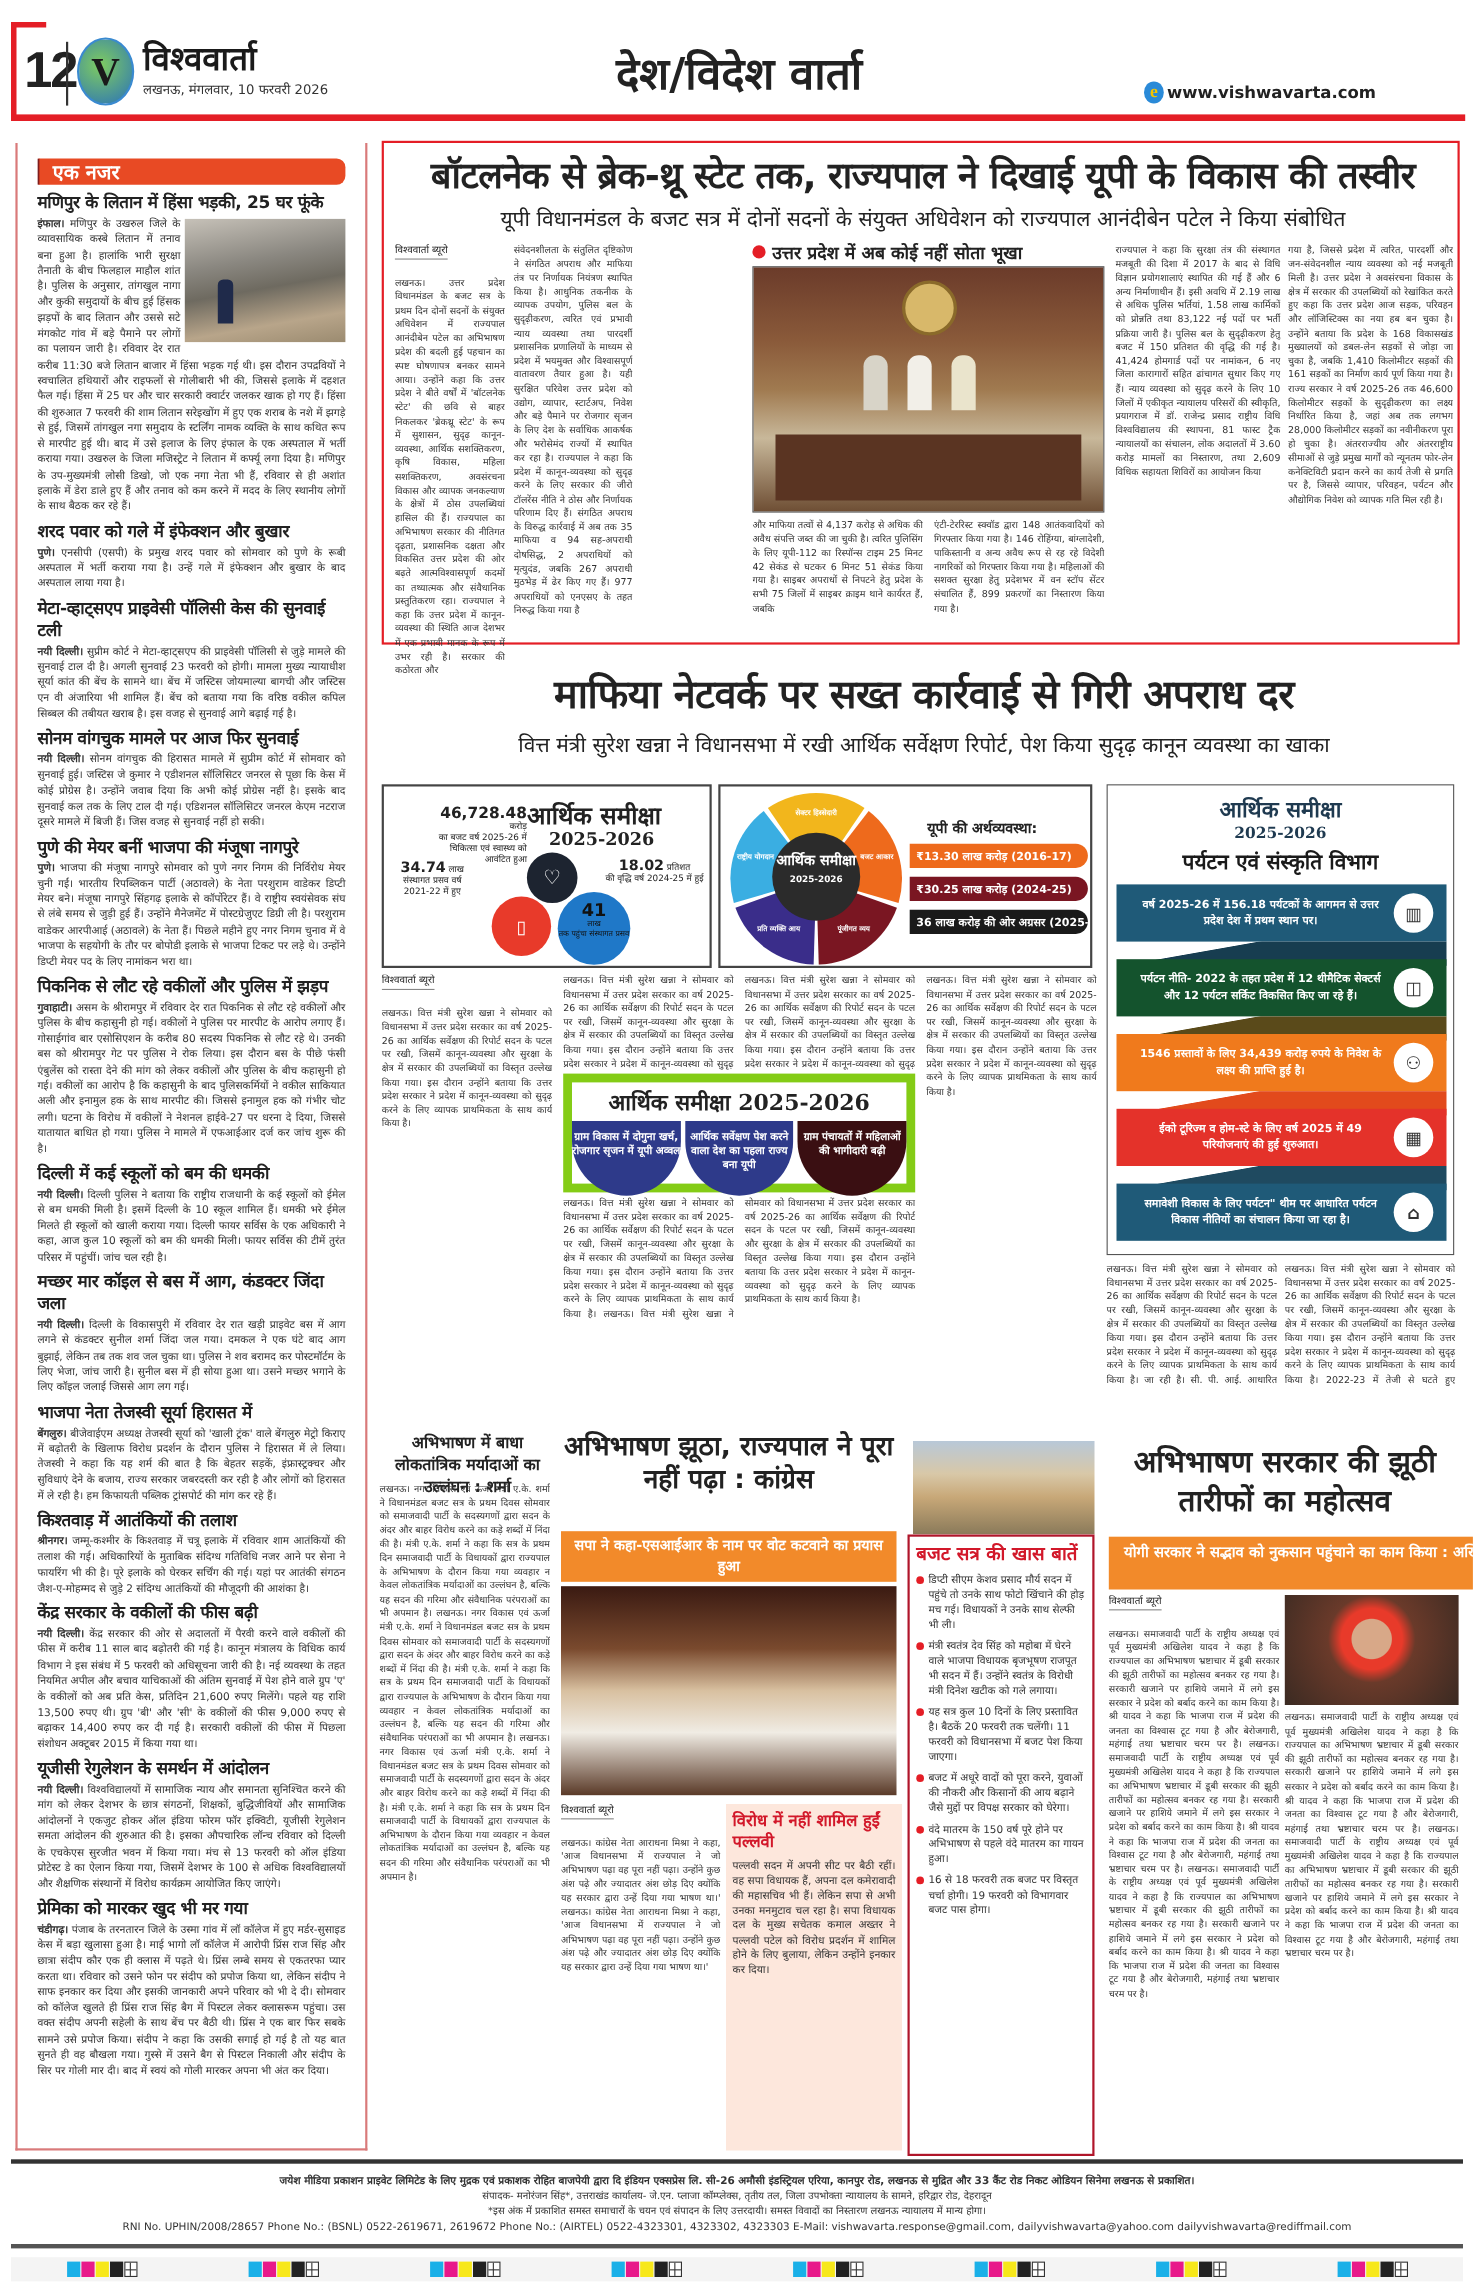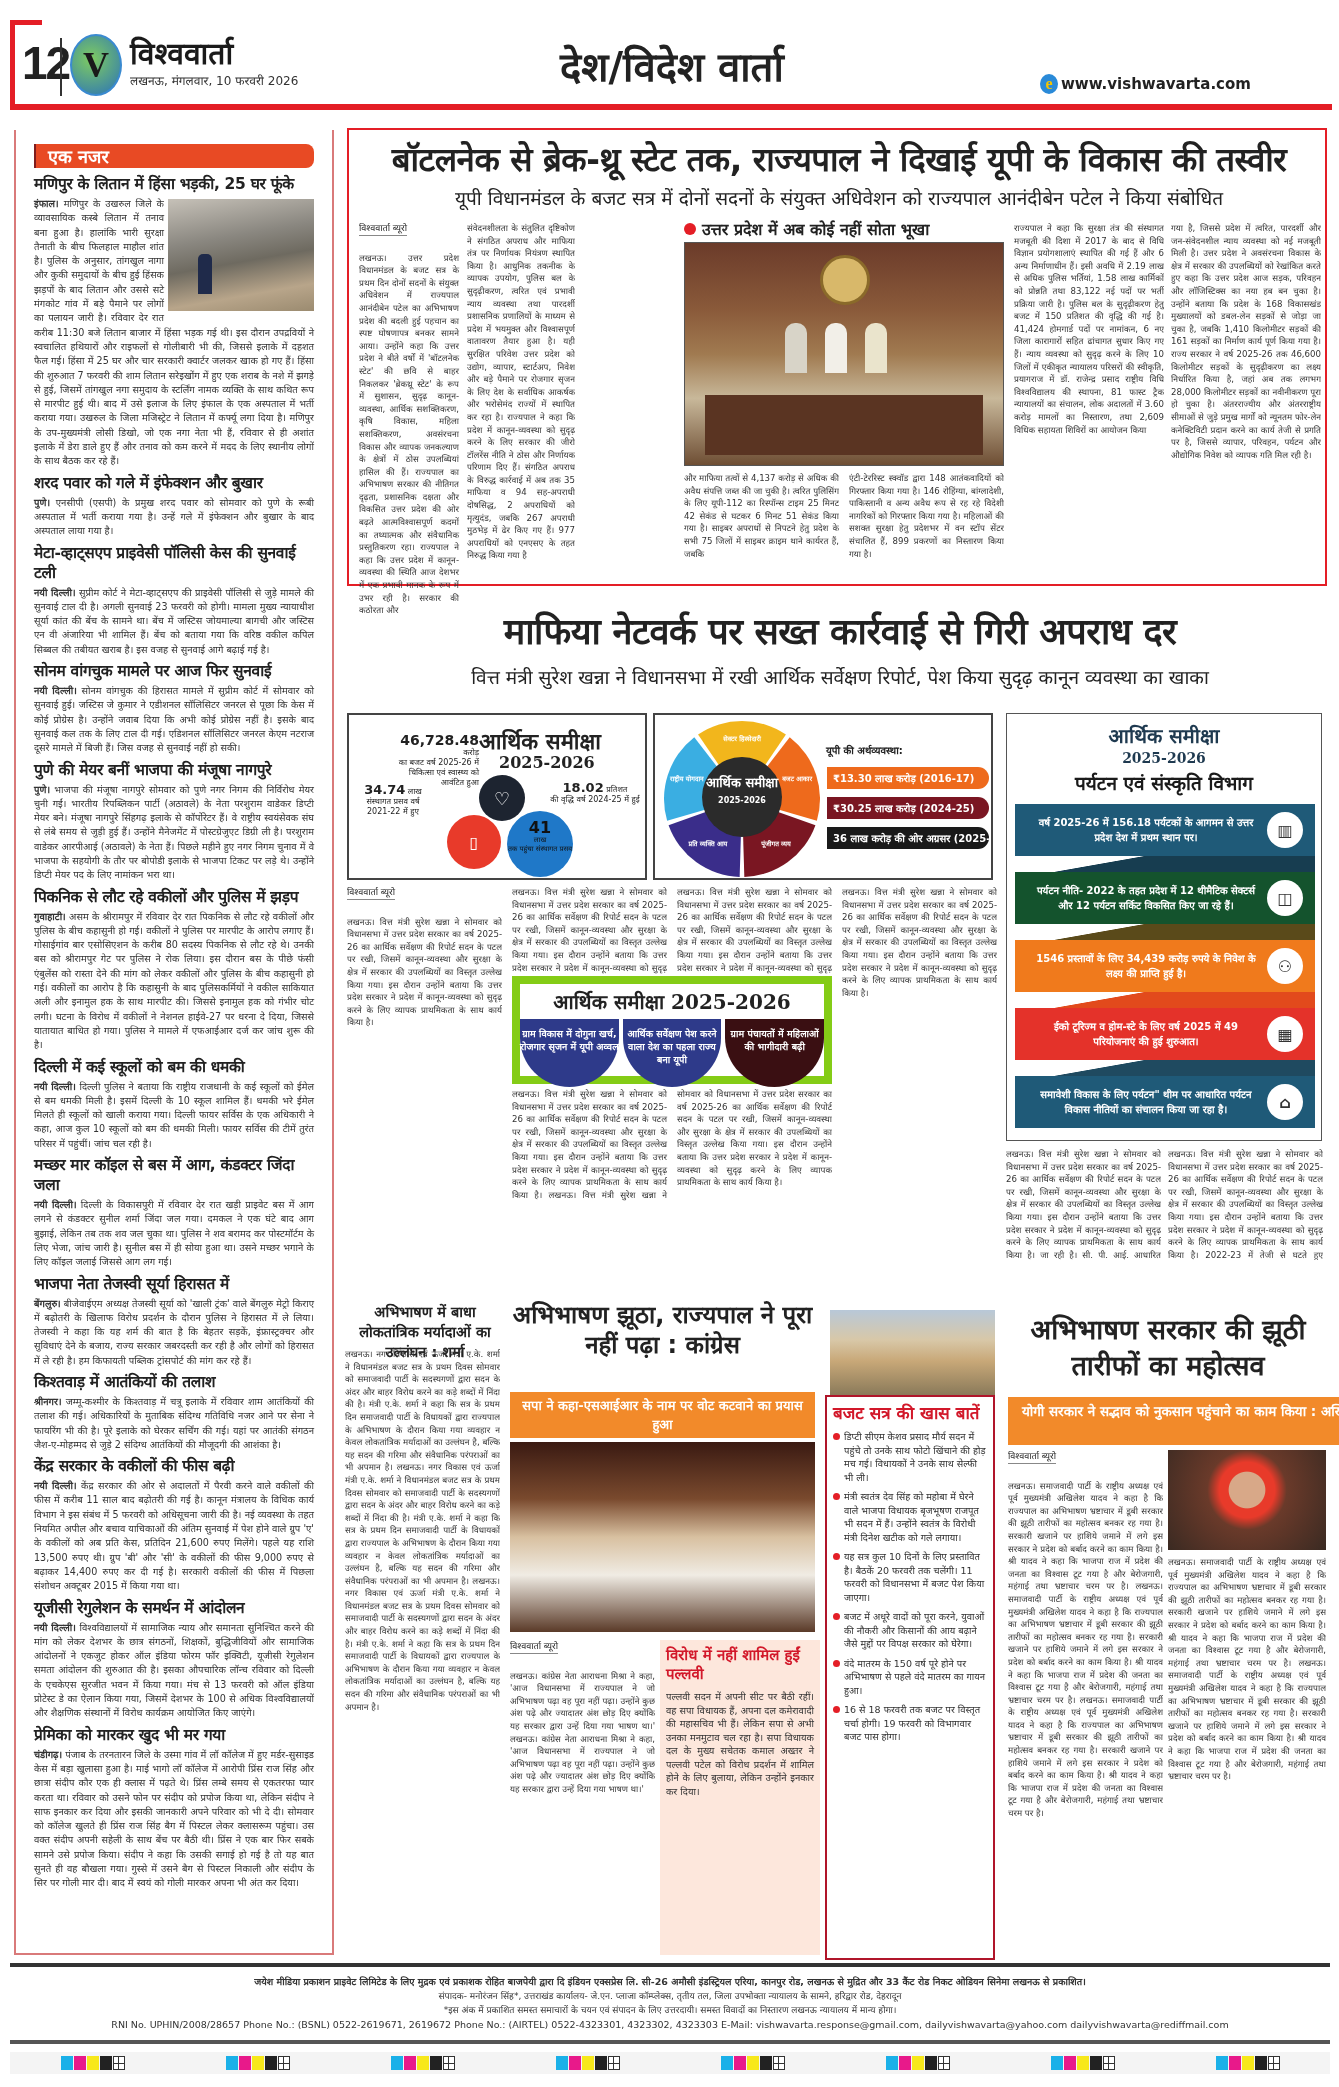--- a/index.html
+++ b/index.html
@@ -191,21 +191,21 @@
       <path d="M85,82 L132.7194357784062,20.30027999260802 A78,78 0 0 1 159.87201999763437,103.86734143589112 Z" fill="#ee6a1c"></path>
       <text x="140.1612779451189" y="64.07701432625305" text-anchor="middle" font-size="6.5" fill="#fff" font-weight="bold">बजट आकार</text>
       <path d="M85,82 L158.42603738412802,108.31761832052123 A78,78 0 0 1 87.33964901579466,159.96490263242103 Z" fill="#7a1622"></path>
       <text x="119.09154463296343" y="128.92298567374695" text-anchor="middle" font-size="6.5" fill="#fff" font-weight="bold">पूंजीगत व्यय</text>
       <path d="M85,82 L82.66035098420534,159.96490263242103 A78,78 0 0 1 11.573962615871977,108.31761832052122 Z" fill="#3a2d8a"></path>
       <text x="50.90845536703657" y="128.92298567374695" text-anchor="middle" font-size="6.5" fill="#fff" font-weight="bold">प्रति व्यक्ति आय</text>
       <path d="M85,82 L10.127980002365646,103.86734143589115 A78,78 0 0 1 37.28056422159378,20.30027999260804 Z" fill="#3aaee2"></path>
       <text x="29.83872205488109" y="64.07701432625305" text-anchor="middle" font-size="6.5" fill="#fff" font-weight="bold">राष्ट्रीय योगदान</text>
     </svg>
   <div class="abs circle" style="left:47px;top:42px;width:80px;height:80px;background:#2b2b2b;color:#fff;text-align:center;padding-top:18px;font-size:13px;font-weight:bold;line-height:16px"><span>आर्थिक समीक्षा</span><br><span style="font-size:8px">2025-2026</span></div>
-  <div class="abs" style="left:171px;top:28px;font-size:10px;font-weight:bold;color:#222">यूपी की अर्थव्यवस्था:</div>
+  <div class="abs" style="left:188px;top:28px;font-size:13px;font-weight:bold;color:#222">यूपी की अर्थव्यवस्था:</div>
   <div class="abs" id="econ-rows" style="left:172px;top:52px;width:162px">
       <div style="background: rgb(238, 106, 28); color: rgb(255, 255, 255); font-size: 10px; font-weight: bold; border-radius: 0px 12px 12px 0px; padding: 4px 6px; margin-bottom: 8px; white-space: nowrap; overflow: hidden;">₹13.30 लाख करोड़ (2016-17)</div>
       <div style="background: rgb(122, 22, 34); color: rgb(255, 255, 255); font-size: 10px; font-weight: bold; border-radius: 0px 12px 12px 0px; padding: 4px 6px; margin-bottom: 8px; white-space: nowrap; overflow: hidden;">₹30.25 लाख करोड़ (2024-25)</div>
       <div style="background: rgb(26, 26, 26); color: rgb(255, 255, 255); font-size: 10px; font-weight: bold; border-radius: 0px 12px 12px 0px; padding: 4px 6px; margin-bottom: 8px; white-space: nowrap; overflow: hidden;">36 लाख करोड़ की ओर अग्रसर (2025-26)</div>
     </div>
 </div>
 
 <div class="abs" id="info3">
   <div class="abs i-title" style="left:0;width:100%;top:8px;font-size:20px;color:#1f3a50">आर्थिक समीक्षा</div>
   <div class="abs i-title" style="left:0;width:100%;top:36px;font-size:14px;color:#1f3a50;font-family:'DejaVu Serif',serif">2025-2026</div>

